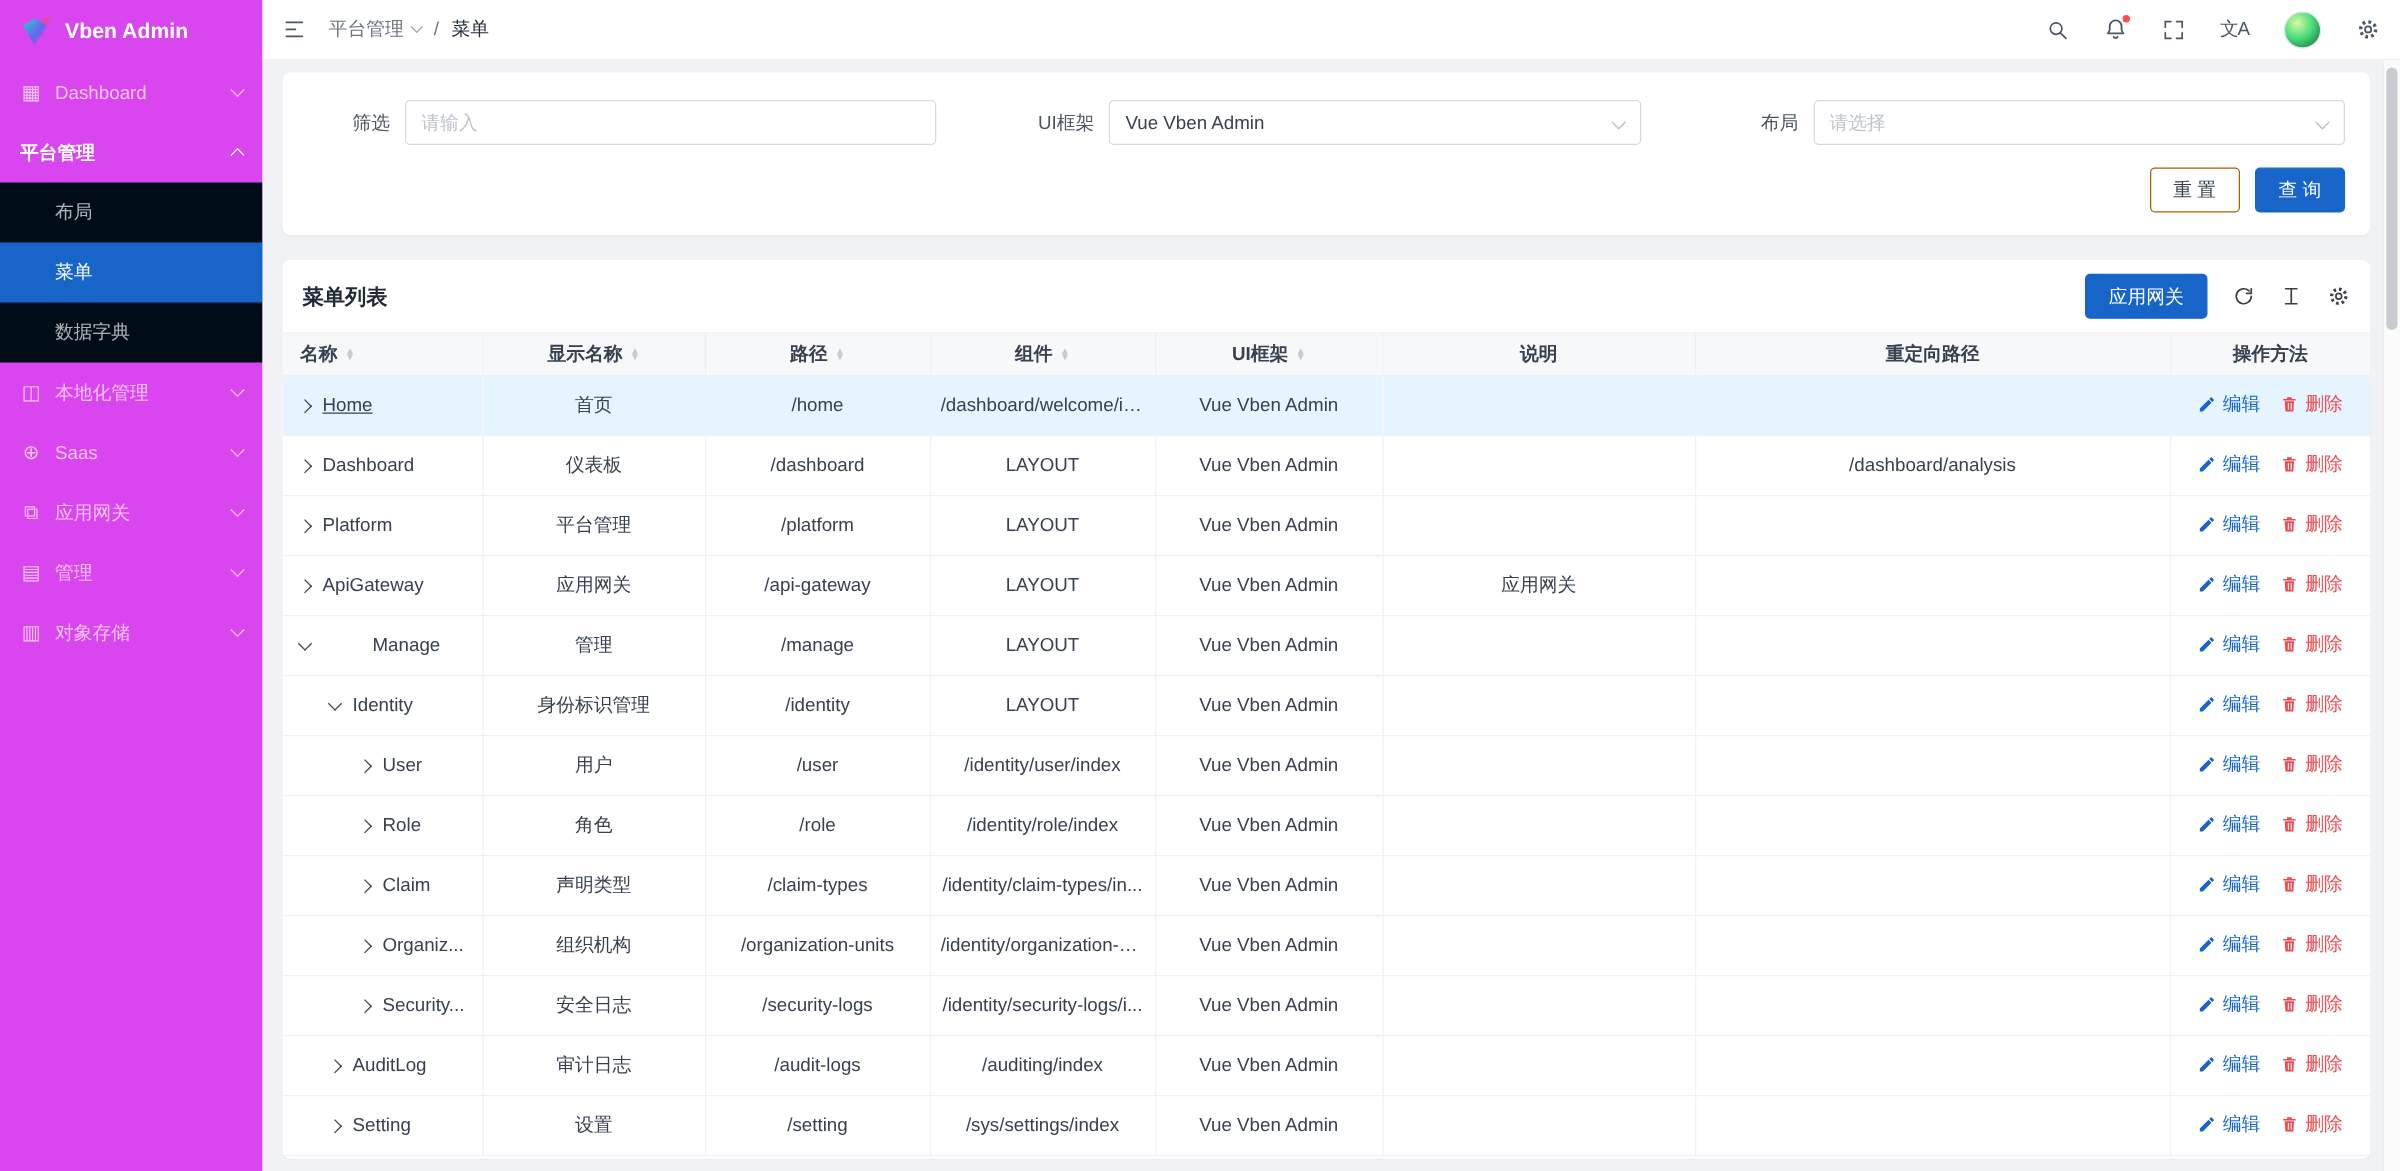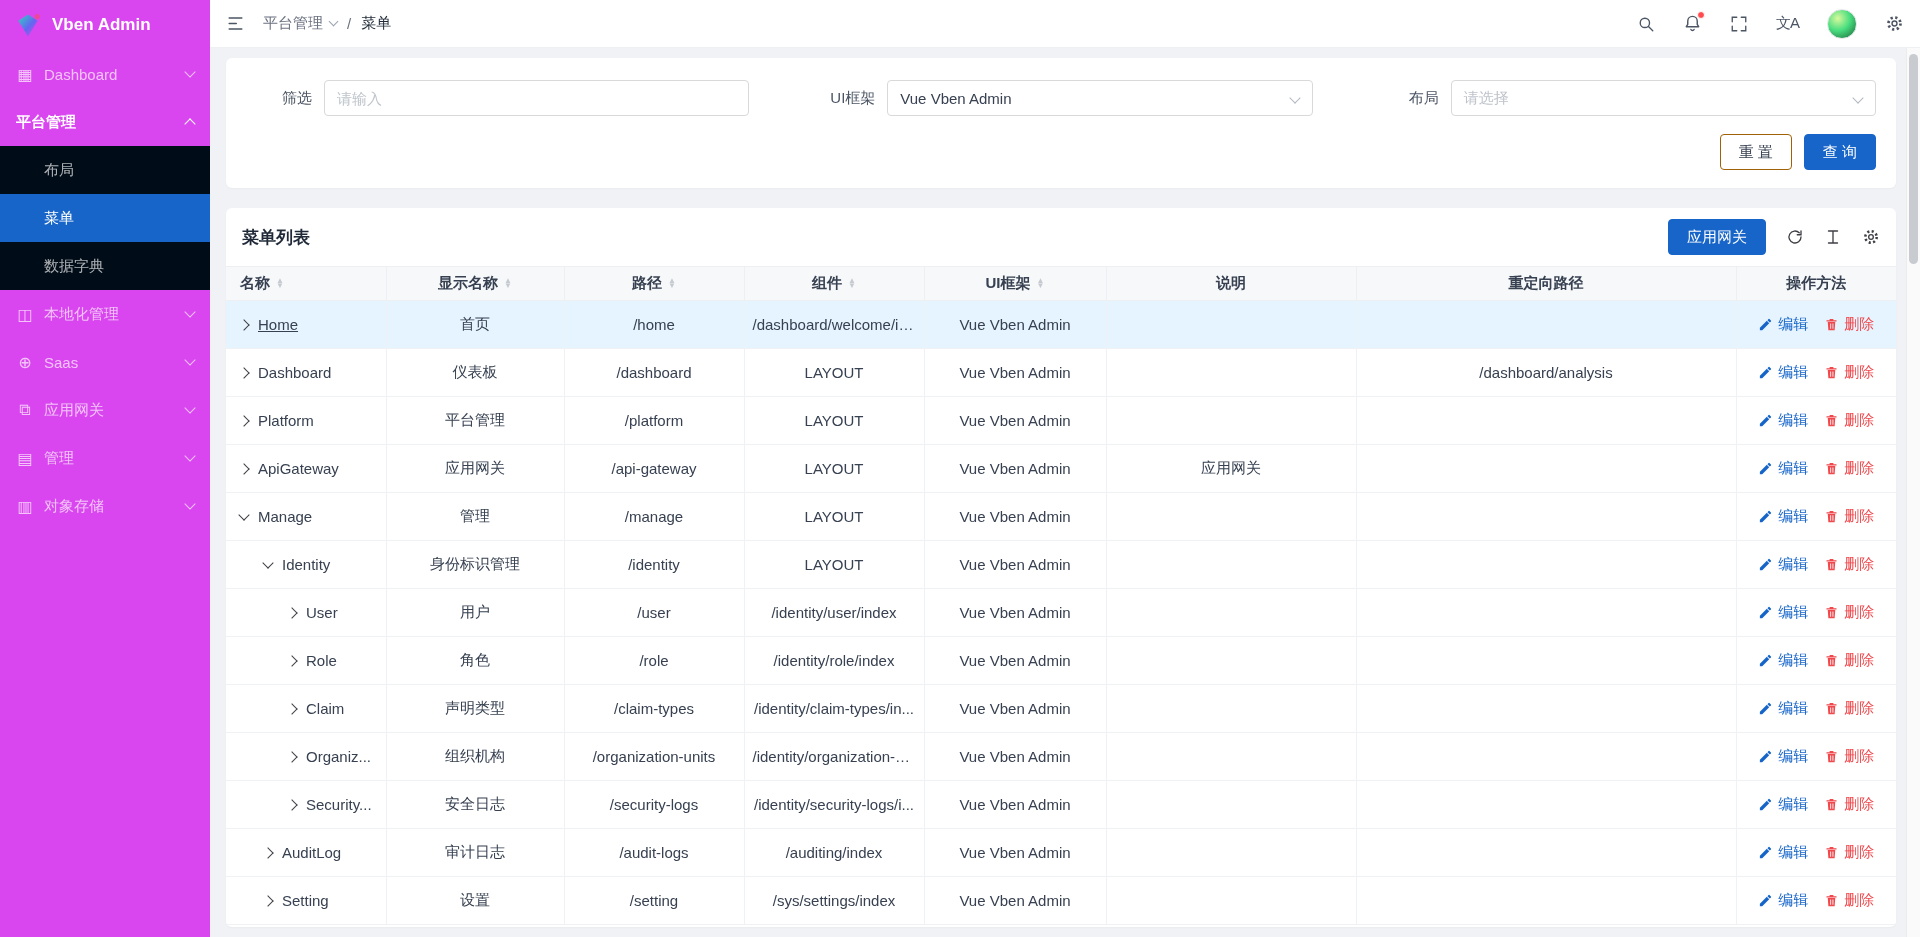--- a/index.html
+++ b/index.html
@@ -400,21 +400,21 @@
                     <span>编辑</span>
                   </a><a class="delete-link">
                     <svg width="15" height="15" viewBox="0 0 24 24" fill="currentColor">
                       <path d="M9 3h6v2h5v2H4V5h5V3zm-3 5h12l-1 13H7L6 8zm4 2.2v8.6h1.4v-8.6H10zm3.6 0v8.6H15v-8.6h-1.4z"></path>
                     </svg>
                     <span>删除</span>
                   </a></td>
               </tr>
               <tr>
                 <td class="name-cell">
-                  <div class="name-wrap" style="padding-left: 0px;">
+                  <div class="name-wrap" style="padding-left: 0px; gap: 40px;">
                     <i class="tchev down"></i>
                     <span>Manage</span>
                   </div>
                 </td>
                 <td>管理</td>
                 <td>/manage</td>
                 <td>LAYOUT</td>
                 <td>Vue Vben Admin</td>
                 <td></td>
                 <td></td>

